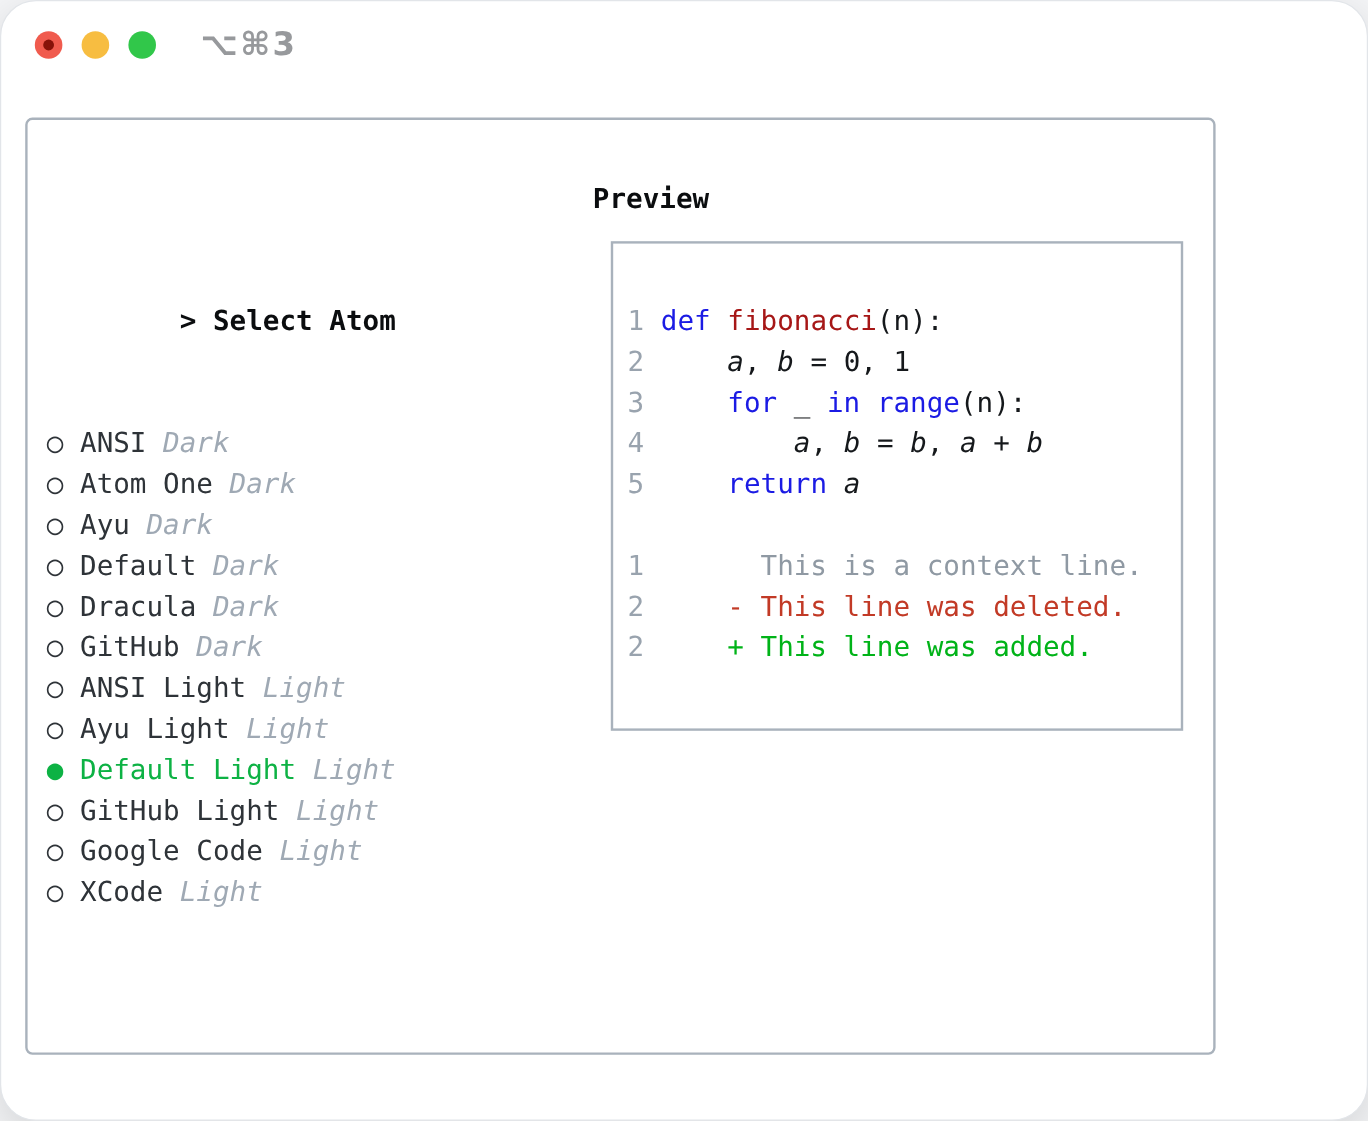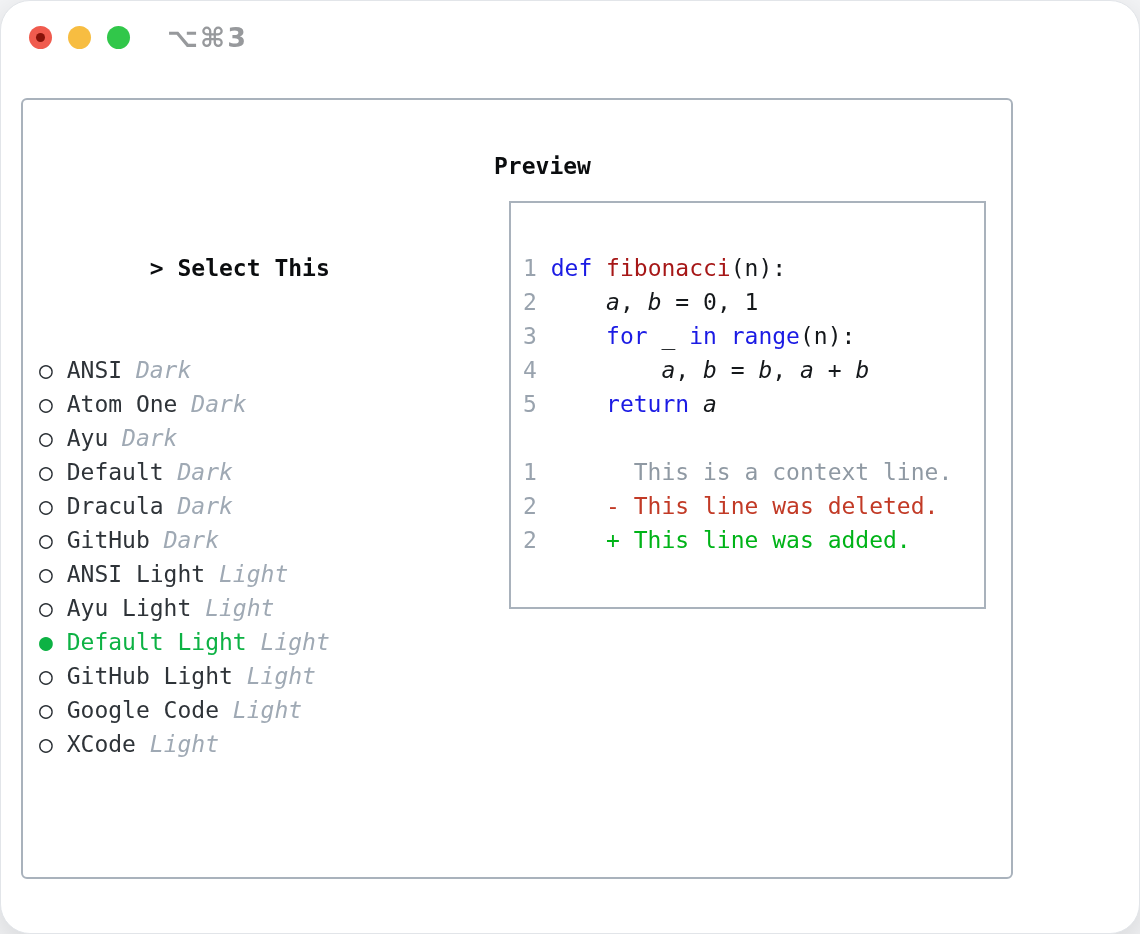--- a/index.html
+++ b/index.html
@@ -96,21 +96,21 @@
   </span>
   <span class="light yellow"></span>
   <span class="light green"></span>
 
   <div class="hotkey">⌥⌘3</div>
 
   <div class="panel">
 
     <div class="list">
       <div class="row">
-        <span class="mk caret">&gt;</span><span class="hd">Select This</span>
+        <span class="mk caret">&gt;</span><span class="hd">Select Atom</span>
       </div>
 
       <div><div class="row"><span class="mk">○</span><span class="nm">ANSI</span><span class="tag">Dark</span></div><div class="row"><span class="mk">○</span><span class="nm">Atom One</span><span class="tag">Dark</span></div><div class="row"><span class="mk">○</span><span class="nm">Ayu</span><span class="tag">Dark</span></div><div class="row"><span class="mk">○</span><span class="nm">Default</span><span class="tag">Dark</span></div><div class="row"><span class="mk">○</span><span class="nm">Dracula</span><span class="tag">Dark</span></div><div class="row"><span class="mk">○</span><span class="nm">GitHub</span><span class="tag">Dark</span></div><div class="row"><span class="mk">○</span><span class="nm">ANSI Light</span><span class="tag">Light</span></div><div class="row"><span class="mk">○</span><span class="nm">Ayu Light</span><span class="tag">Light</span></div><div class="row"><span class="mk sel">●</span><span class="nm sel">Default Light</span><span class="tag">Light</span></div><div class="row"><span class="mk">○</span><span class="nm">GitHub Light</span><span class="tag">Light</span></div><div class="row"><span class="mk">○</span><span class="nm">Google Code</span><span class="tag">Light</span></div><div class="row"><span class="mk">○</span><span class="nm">XCode</span><span class="tag">Light</span></div></div>
 
       <div class="row blank"></div>
 
       
 
       
 

